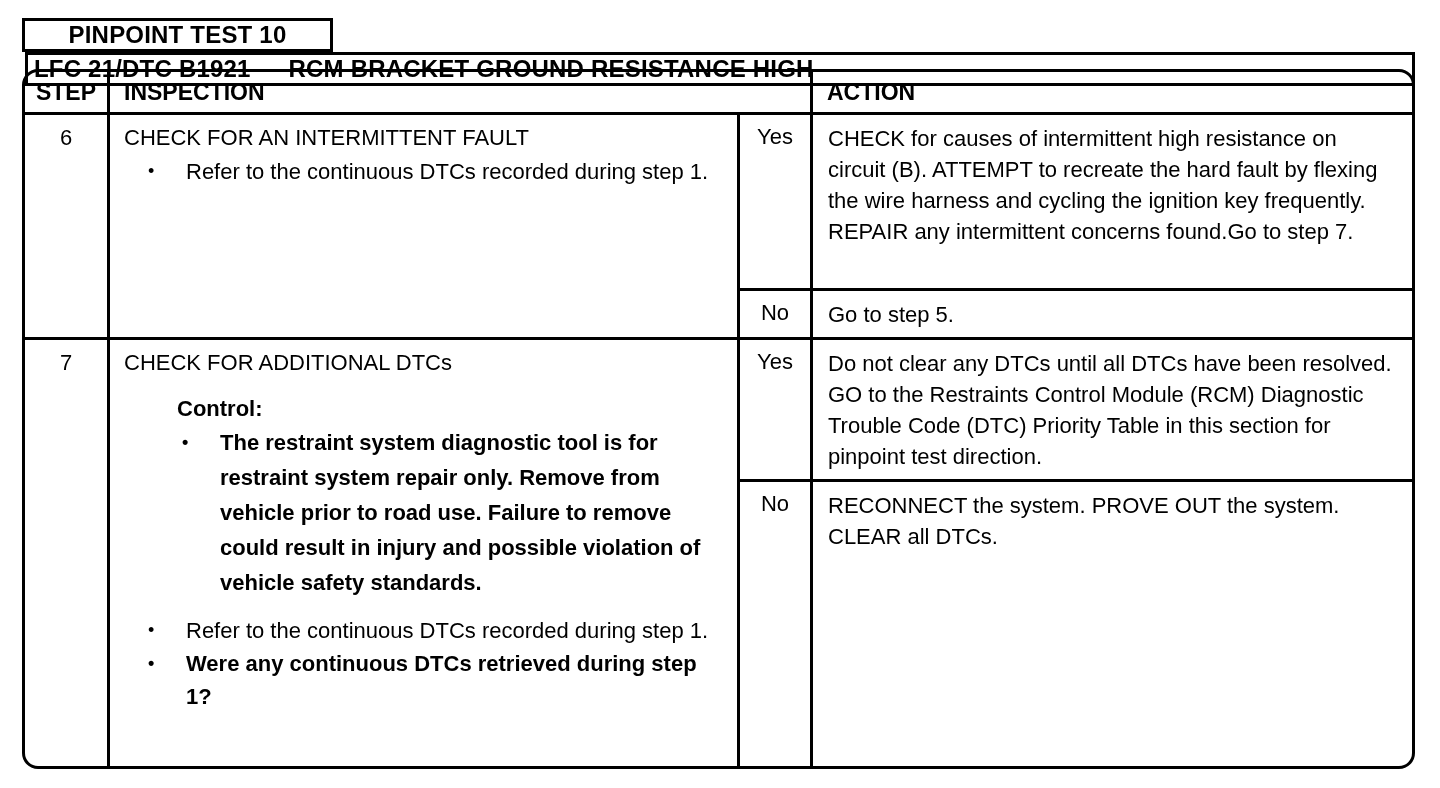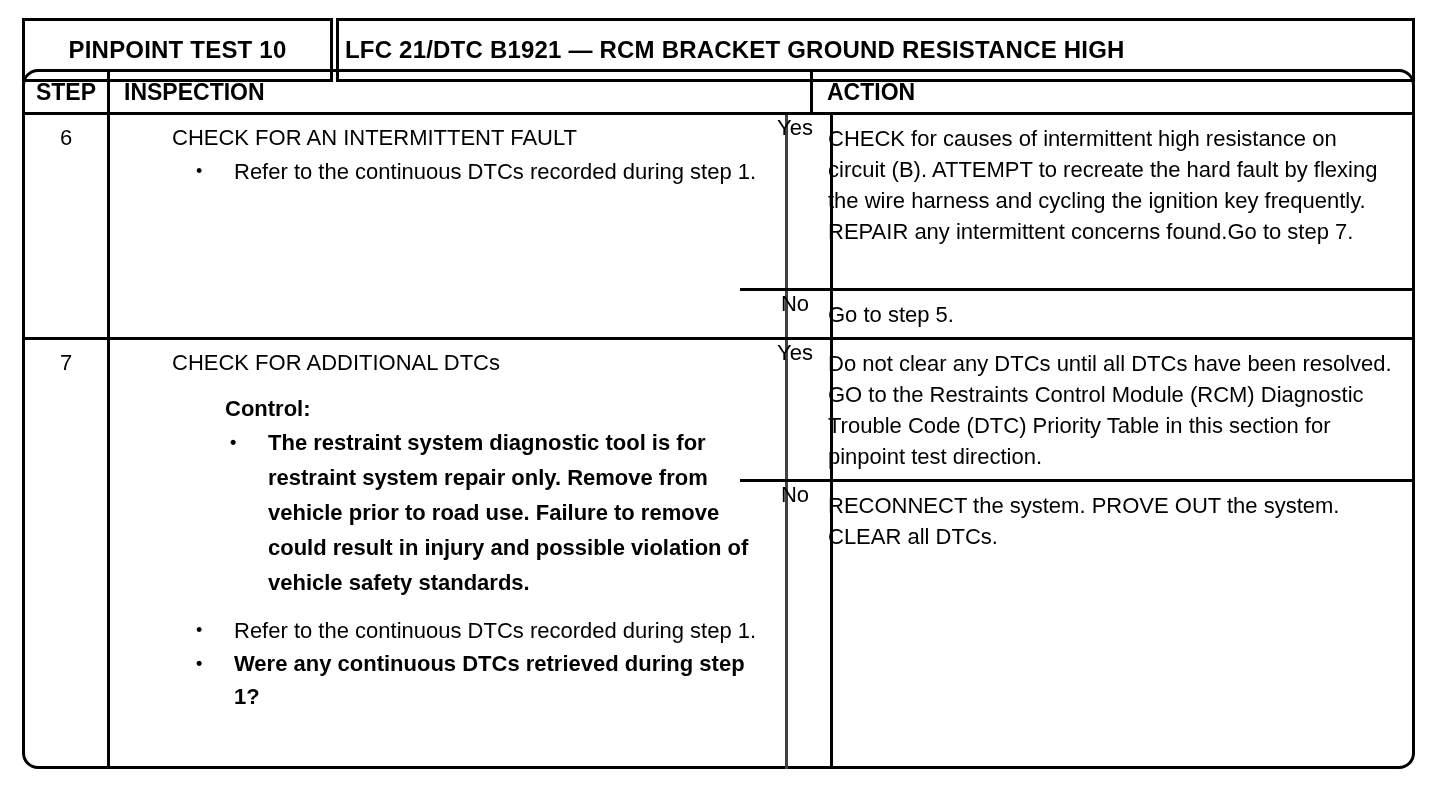--- a/index.html
+++ b/index.html
@@ -24,20 +24,21 @@
   }
 
   
   .title-row {
     position: absolute;
     left: 22px;
     top: 18px;
     width: 1393px;
     height: 64px;
     display: flex;
+    flex-direction: column;
   }
   .title-cell {
     border: 3px solid #000;
     box-sizing: border-box;
     display: flex;
     align-items: center;
     justify-content: center;
     font-weight: bold;
     letter-spacing: 0.2px;
   }
@@ -122,24 +123,23 @@
     box-sizing: border-box;
     display: flex;
     justify-content: center;
     padding-top: 10px;
     font-size: 22px;
   }
   .col-insp {
     position: absolute;
     left: 85px; top: 0;
     width: 630px; height: 100%;
-    border-right: 3px solid #404040;
+    border-right: 3px solid #000000;
     box-sizing: border-box;
     padding: 8px 10px 16px 14px;
-    margin-left: 48px;
   }
   .col-yesno {
     position: absolute;
     left: 715px; top: 0;
     right: 0; height: 100%;
     box-sizing: border-box;
   }
 
   .branch {
     position: relative;
@@ -149,22 +149,22 @@
   .branch + .branch { border-top: 3px solid #000; }
 
   .branch-label {
     position: absolute;
     left: 0; top: 0;
     width: 73px; height: 100%;
     border-right: 3px solid #000;
     box-sizing: border-box;
     display: flex;
     justify-content: center;
-    font-size: 22px;
-    margin-left: 20px;
+    padding-top: 9px;
+    font-size: 22px;
   }
   .branch-body {
     margin-left: 73px;
     padding: 8px 12px 0 15px;
     font-size: 22px;
     line-height: 31px;
   }
 
   
   .insp-title {

